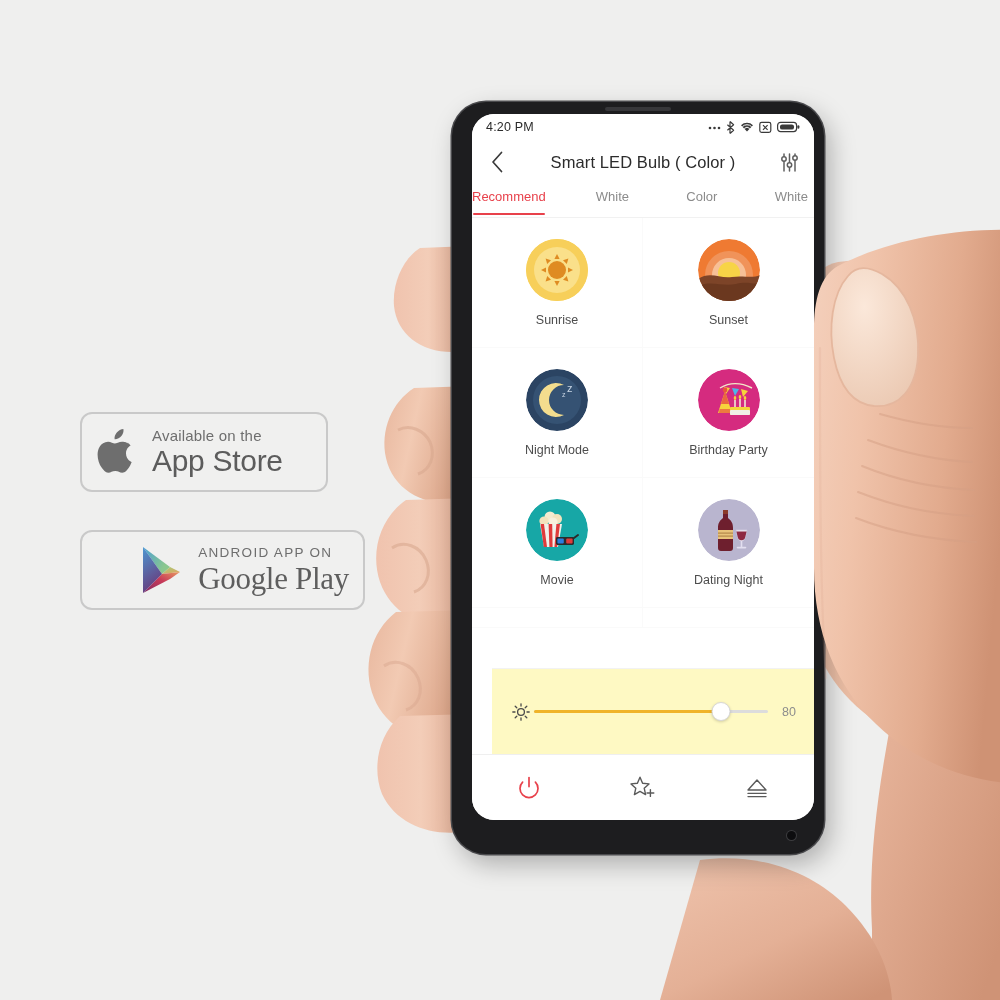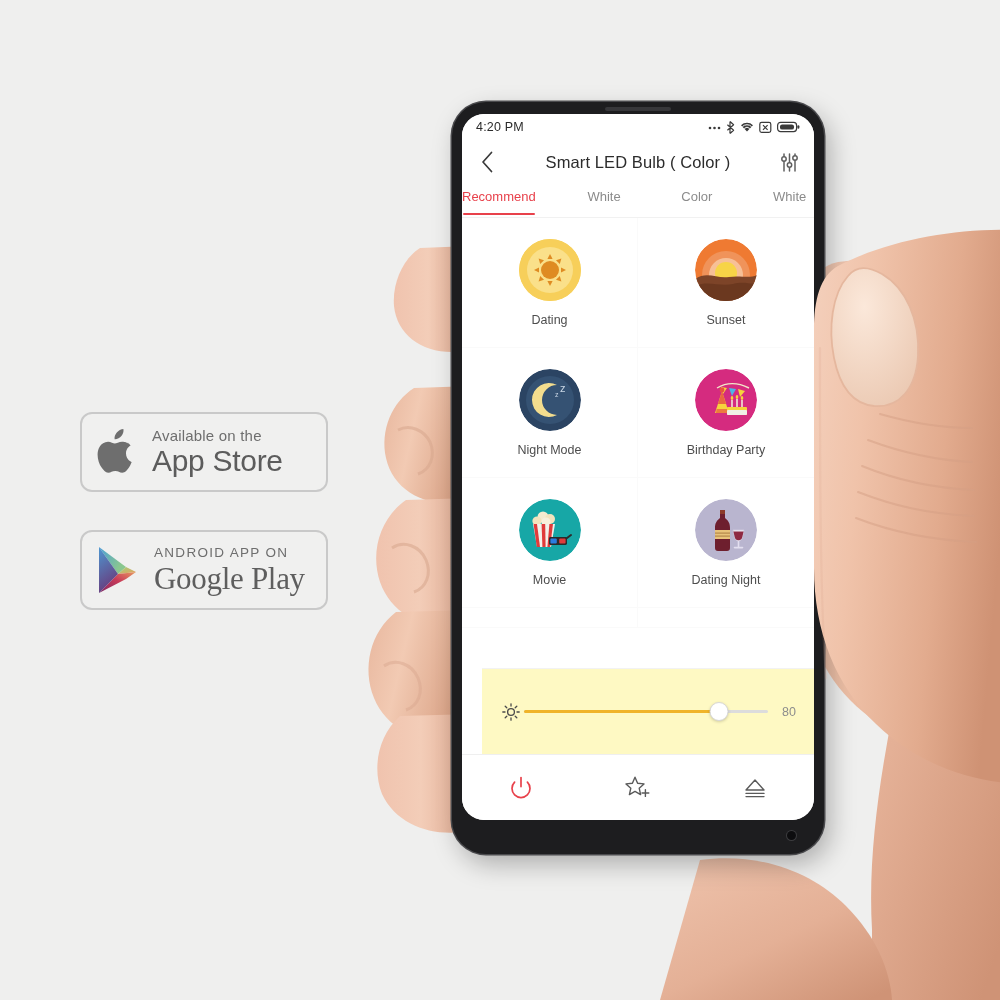--- a/index.html
+++ b/index.html
@@ -14,37 +14,37 @@
   
   .badge {
     position: absolute;
     border: 2px solid #c9c9c9;
     border-radius: 12px;
     background: #f0f0ef;
     display: flex; align-items: center;
     padding: 0 14px;
   }
   #badge-apple { left: 80px; top: 412px; width: 248px; height: 80px; }
-  #badge-google { left: 80px; top: 530px; width: 248px; height: 80px; }
+  #badge-google { left: 80px; top: 530px; width: 285px; height: 80px; justify-content: flex-end; }
   .badge-logo { flex: 0 0 auto; margin-right: 14px; display:flex; align-items:center; justify-content:center; }
   .badge-text { display: flex; flex-direction: column; justify-content: center; line-height: 1; }
   .badge-small { font-size: 15px; color: #6e6e6e; letter-spacing: .2px; margin-bottom: 3px; }
   .badge-small.caps { font-size: 13.5px; letter-spacing: 1.3px; }
   .badge-big { font-size: 30px; color: #5c5c5c; font-weight: 400; letter-spacing: -0.3px; }
   .badge-big.serif { font-family: "Liberation Serif", serif; font-size: 31px; color: #5e5e5e; }
 
   
   #phone {
     position: absolute;
     left: 452px; top: 102px;
     width: 372px; height: 752px;
     background: #1d1d1f;
     border-radius: 34px;
     box-shadow: 0 0 0 1.5px #4a4a4d, 6px 10px 26px rgba(0,0,0,.28);
-    padding: 12px 10px 34px 10px;
+    padding: 12px 10px 34px 20px;
   }
   #phone::before { 
     content: ""; position: absolute; left: 50%; top: 5px;
     transform: translateX(-50%); width: 66px; height: 4px;
     background: #37373a; border-radius: 3px;
   }
   #phone::after { 
     content: ""; position: absolute; right: 28px; bottom: 14px;
     width: 9px; height: 9px; border-radius: 50%;
     background: #0d0d0f; box-shadow: 0 0 0 1px #3b3b3e;
@@ -339,21 +339,21 @@
                     <path d="M31 47 l2.6 -5 h-5.2 z"></path>
                   <path d="M15 31 l5 2.6 v-5.2 z"></path>
                     <path d="M47 31 l-5 2.6 v-5.2 z"></path>
                   <path d="M19.6 19.6 l5.4 1.6 -3.8 3.8 z"></path>
                     <path d="M42.4 42.4 l-5.4 -1.6 3.8 -3.8 z"></path>
                   <path d="M42.4 19.6 l-1.6 5.4 -3.8 -3.8 z"></path>
                     <path d="M19.6 42.4 l1.6 -5.4 3.8 3.8 z"></path>
                 </g>
               </svg>
             </span>
-            <span class="scene-label">Dating</span>
+            <span class="scene-label">Sunrise</span>
           </div>
 
           <div class="scene">
             <span class="scene-ic">
               <svg width="62" height="62" viewBox="0 0 62 62">
                 <circle cx="31" cy="31" r="31" fill="#ef7a32"></circle>
                 <circle cx="31" cy="36" r="24" fill="#f0935a"></circle>
                 <circle cx="31" cy="36" r="17" fill="#f7c097"></circle>
                 <circle cx="31" cy="34" r="11" fill="#f7d447"></circle>
                 <path d="M0 40 C 12 32 22 40 34 38 C 46 36 54 40 62 36 L62 62 L0 62 Z" fill="#7d4428"></path>

